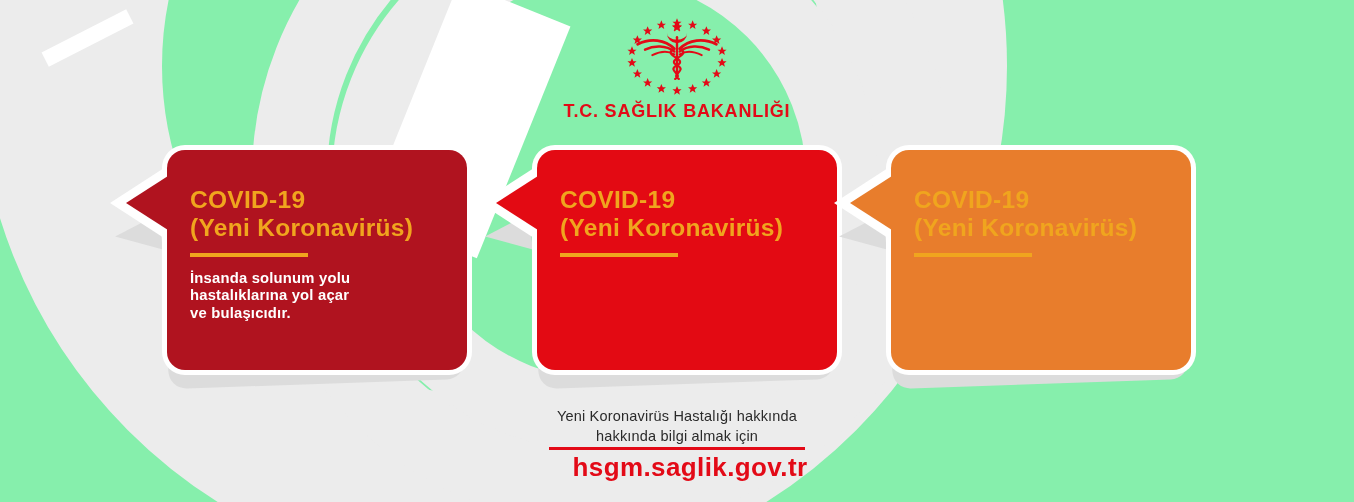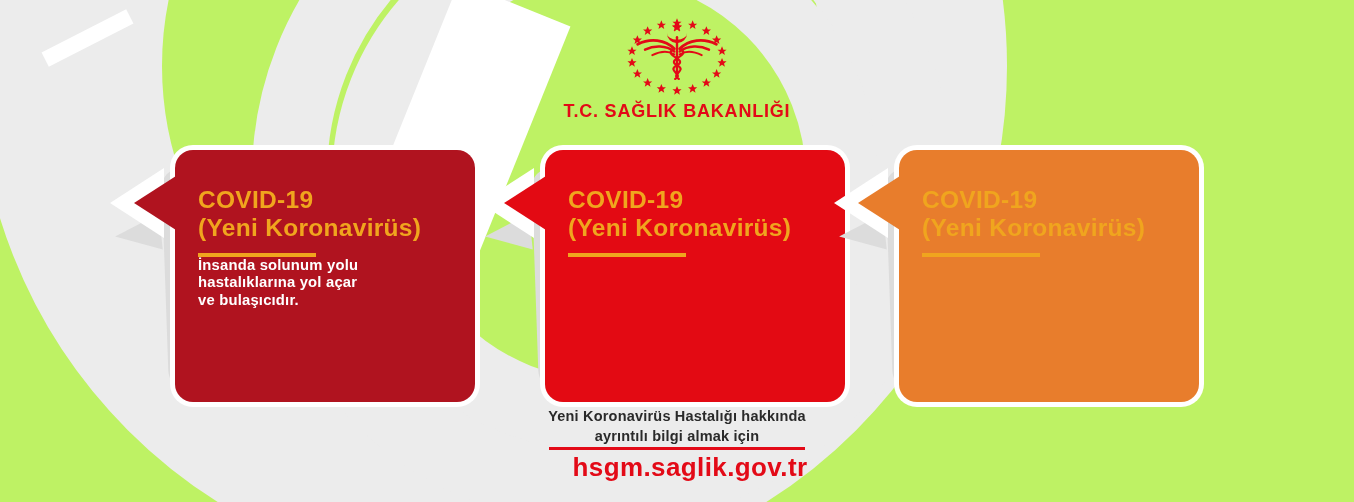--- a/index.html
+++ b/index.html
@@ -9,21 +9,21 @@
     --card_text:#FFFFFF;
     --footer_text:#2A2A2A;
     --background_arc:#ECECEC;
     --shadow_gray:#DCDCDC;
   }
   *{margin:0;padding:0;box-sizing:border-box;}
   html,body{background:#fff;}
   body{font-family:"Liberation Sans", sans-serif;}
   #canvas{
     position:relative;width:1354px;height:502px;margin:0 auto;
-    background:#bef264;overflow:hidden;
+    background:#86efac;overflow:hidden;
   }
   
   .ring{position:absolute;border-radius:50%;border-style:solid;border-color:var(--background_arc);z-index:0;}
   .ring1{width:1030px;height:1030px;border-width:185px;left:-23px;top:-449px;}
   .ring2{width:700px;height:700px;border-width:75px;left:252px;top:-174px;}
   .ring3{width:546px;height:546px;border-width:72px;left:332px;top:-94px;}
   .slash{position:absolute;background:#fff;z-index:1;}
   .slashA{left:408px;top:-5px;width:120px;height:250px;transform:rotate(22deg);}
   .slashB{left:40px;top:30px;width:95px;height:16px;transform:rotate(-27deg);}
   
@@ -43,42 +43,42 @@
     position:absolute;left:-48px;top:66px;width:0;height:0;z-index:2;transform:rotate(-6deg);
     border-top:18px solid transparent;border-bottom:18px solid transparent;
     border-right:46px solid var(--shadow_gray);
   }
   .tail-white{
     position:absolute;left:-53px;top:18px;width:0;height:0;z-index:3;
     border-top:35px solid transparent;border-bottom:35px solid transparent;
     border-right:54px solid #fff;
   }
   .card{
-    position:absolute;left:12px;top:0;width:300px;height:252px;border-radius:18px;
+    position:absolute;left:4px;top:0;width:300px;height:220px;border-radius:18px;
     box-shadow:0 0 0 5px #fff;z-index:4;color:var(--card_text);
     padding:36px 16px 8px 23px;
   }
   .tail-fill{
     position:absolute;left:-41px;top:26px;width:0;height:0;z-index:5;
     border-top:27px solid transparent;border-bottom:27px solid transparent;
     border-right:42px solid #c00;
   }
   .card-heading{
     color:var(--heading_gold);font-size:24.5px;font-weight:bold;
     line-height:28px;letter-spacing:0.3px;
   }
   .card-divider{width:118px;height:4px;background:var(--heading_gold);margin-top:11px;}
   .card-body{
-    font-size:14.8px;font-weight:bold;line-height:17.4px;
+    margin-top:13px;font-size:14.8px;font-weight:bold;line-height:17.4px;
     letter-spacing:0.2px;white-space:pre-line;
   }
   
   .footer-info{
     position:absolute;left:0;top:407px;width:100%;text-align:center;z-index:6;
-    color:var(--footer_text);font-size:14.5px;font-weight:bold;line-height:19.5px;letter-spacing:0.2px;
+    color:var(--footer_text);font-size:14.5px;font-weight:normal;line-height:19.5px;letter-spacing:0.2px;
   }
   .footer-divider{
     position:absolute;left:50%;top:447px;transform:translateX(-50%);
     width:256px;height:2.5px;background:var(--brand_red);z-index:6;
   }
   .website{
     position:absolute;left:0;top:452px;width:100%;text-align:center;z-index:6;
     color:var(--brand_red);font-size:26px;font-weight:bold;letter-spacing:0.4px;
     text-decoration:none;display:block;cursor:pointer;padding-left:26px;
   }
@@ -182,18 +182,18 @@
       <div class="card-heading">
         <div>COVID-19</div>
         <div>(Yeni Koronavirüs)</div>
       </div>
       <div class="card-divider"></div>
     </div>
   </div>
 
   <div class="footer-info">
     <div>Yeni Koronavirüs Hastalığı hakkında</div>
-    <div>ayrıntılı bilgi almak için</div>
+    <div>hakkında bilgi almak için</div>
   </div>
   <div class="footer-divider"></div>
   <a class="website">hsgm.saglik.gov.tr</a>
 
 </div>
 
 </body></html>

